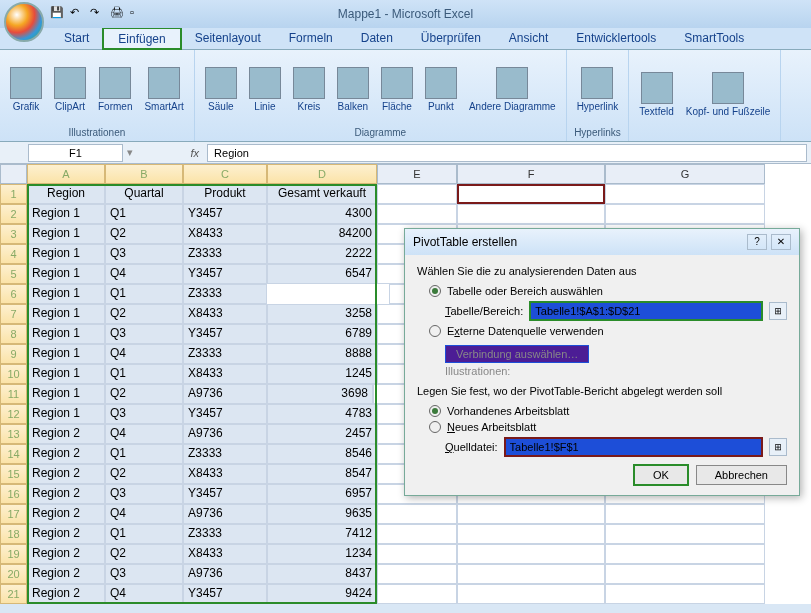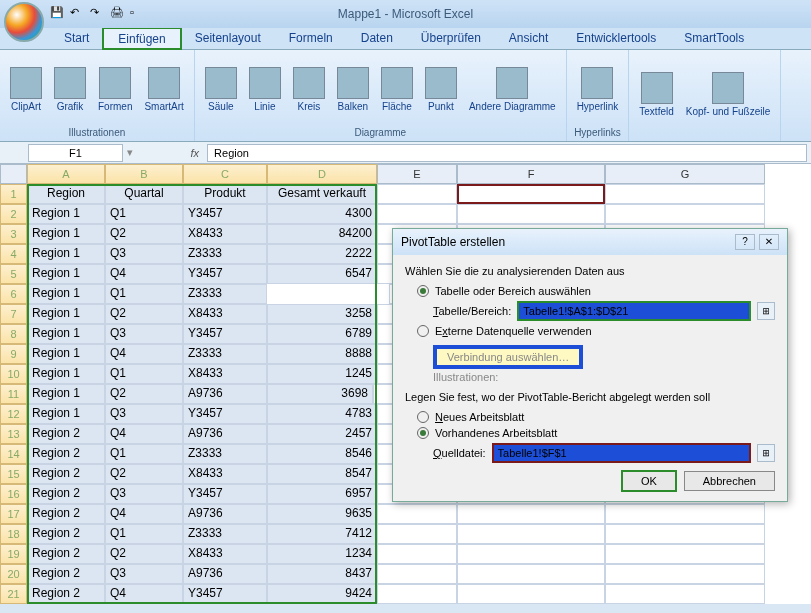--- a/index.html
+++ b/index.html
@@ -31,39 +31,39 @@
 .colheads{display:flex;height:20px}
 .colhead{background:linear-gradient(#fdf0d0,#fbe3a8);border:1px solid #d6b877;text-align:center;font-size:11px;line-height:18px;color:#8a6}
 .colhead.plain{background:#e8eef7;border:1px solid #abc;color:#333}
 .datarow{display:flex;height:20px}
 .cell{border:1px solid #c8d4e4;padding:1px 4px;font-size:12px;background:#dce6f2;overflow:hidden;white-space:nowrap}
 .cell.head{font-weight:normal;text-align:center;background:#dce6f2}
 .cell.num{text-align:right}
 .cell.plain{background:#fff}
 .selbox{position:absolute;border:2px solid #7a1a1a;pointer-events:none}
 .tblborder{position:absolute;border:2px solid #2a8c2a;pointer-events:none}
-.dialog{position:absolute;left:392px;top:228px;width:396px;background:#f0f0f0;border:1px solid #7a9;box-shadow:2px 2px 8px rgba(0,0,0,.3);font-size:11px}
+.dialog{position:absolute;left:404px;top:228px;width:396px;background:#f0f0f0;border:1px solid #7a9;box-shadow:2px 2px 8px rgba(0,0,0,.3);font-size:11px}
 .dlg-title{background:linear-gradient(#e8f2fc,#cde2f7);padding:5px 8px;display:flex;justify-content:space-between;align-items:center;font-size:12px}
 .dlg-ctrls{display:flex;gap:4px}
 .dlg-ctrl{width:20px;height:16px;border:1px solid #abc;text-align:center;cursor:pointer;font-size:10px;line-height:14px}
 .dlg-body{padding:10px 12px}
 .dlg-section{margin-bottom:8px}
 .radio-row{display:flex;align-items:center;gap:6px;margin:4px 0 4px 12px}
 .radio{width:12px;height:12px;border:1px solid #666;border-radius:50%;display:inline-flex;align-items:center;justify-content:center}
 .radio.checked::after{content:"";width:6px;height:6px;background:#3b7a3b;border-radius:50%}
 .field-row{display:flex;align-items:center;gap:6px;margin:4px 0 4px 28px}
 .field-input{flex:1;border:1px solid #7a9;padding:2px 4px;background:#1d4ed8;font-size:11px}
 .field-input.green{border:2px solid #2a8c2a}
 .field-input.red{border:2px solid #7a1a1a}
 .ref-btn{width:18px;height:18px;border:1px solid #abc;background:#e8f0f8;cursor:pointer;font-size:9px}
 .dlg-btn-row{display:flex;justify-content:flex-end;gap:8px;margin-top:8px}
 .dlg-btn{padding:3px 18px;border:1px solid #888;background:#e8e8e8;cursor:pointer;font-size:11px}
 .dlg-btn.primary{outline:2px solid #2a8c2a;outline-offset:-1px}
 .disabled{color:#888}
-.conn-btn{margin:4px 0 2px 28px;padding:2px 10px;border:4px solid #1d4ed8;background:#fef9c3;color:#888;font-size:11px}
+.conn-btn{margin:4px 0 2px 28px;padding:2px 10px;border:1px solid #1d4ed8;background:#4c1d95;color:#888;font-size:11px}
 u{text-decoration:underline}
 </style>
 </head>
 <body>
 
 <div class="titlebar">
   <div class="office-btn"></div>
   <div class="qat">
     <span class="qat-icon">💾</span>
     <span class="qat-icon">↶</span>
@@ -84,25 +84,25 @@
     <div class="tab">Ansicht</div>
     <div class="tab">Entwicklertools</div>
     <div class="tab">SmartTools</div>
   </div>
 
 <div class="ribbon" id="ribbon">
     <div class="rgroup">
       <div class="rgroup-items">
         <div class="rbtn">
           <div class="rbtn-icon"></div>
+          <span>Grafik</span>
+        </div>
+        <div class="rbtn">
+          <div class="rbtn-icon"></div>
           <span>ClipArt</span>
-        </div>
-        <div class="rbtn">
-          <div class="rbtn-icon"></div>
-          <span>Grafik</span>
         </div>
         <div class="rbtn">
           <div class="rbtn-icon"></div>
           <span>Formen</span>
         </div>
         <div class="rbtn">
           <div class="rbtn-icon"></div>
           <span>SmartArt</span>
         </div>
       </div>
@@ -424,26 +424,26 @@
       <button class="ref-btn">⊞</button>
     </div>
     <div class="radio-row">
       <span class="radio"></span>
       <span>E<u>x</u>terne Datenquelle verwenden</span>
     </div>
     <button class="conn-btn disabled">Verbindung auswählen…</button>
     <div class="disabled" style="margin-left:28px;margin-bottom:8px">Illustrationen:</div>
     <div class="dlg-section">Legen Sie fest, wo der PivotTable-Bericht abgelegt werden soll</div>
     <div class="radio-row">
+      <span class="radio checked"></span>
+      <span>Vorhandenes Arbeitsblatt</span>
+    </div>
+    <div class="radio-row">
       <span class="radio"></span>
       <span><u>N</u>eues Arbeitsblatt</span>
-    </div>
-    <div class="radio-row">
-      <span class="radio checked"></span>
-      <span>Vorhandenes Arbeitsblatt</span>
     </div>
     <div class="field-row">
       <span><u>Q</u>uelldatei:</span>
       <input class="field-input red" value="Tabelle1!$F$1" style="">
       <button class="ref-btn">⊞</button>
     </div>
     <div class="dlg-btn-row">
       <button class="dlg-btn primary">OK</button>
       <button class="dlg-btn">Abbrechen</button>
     </div>

